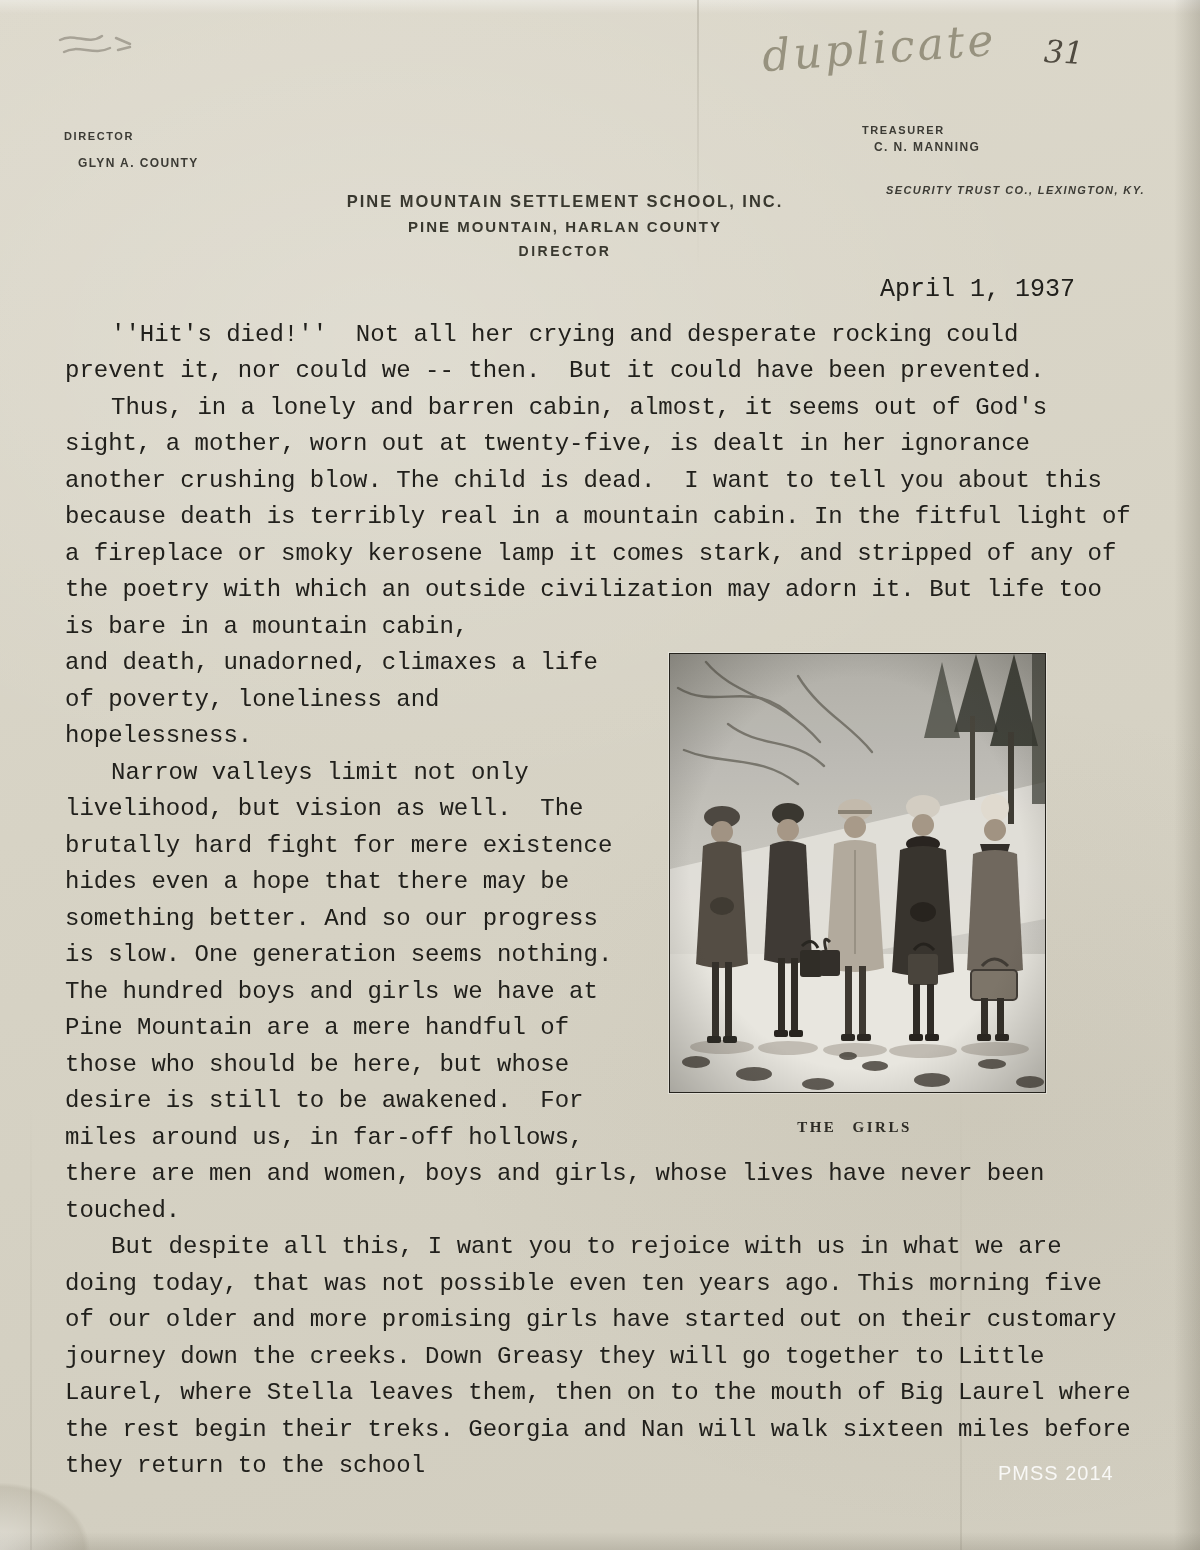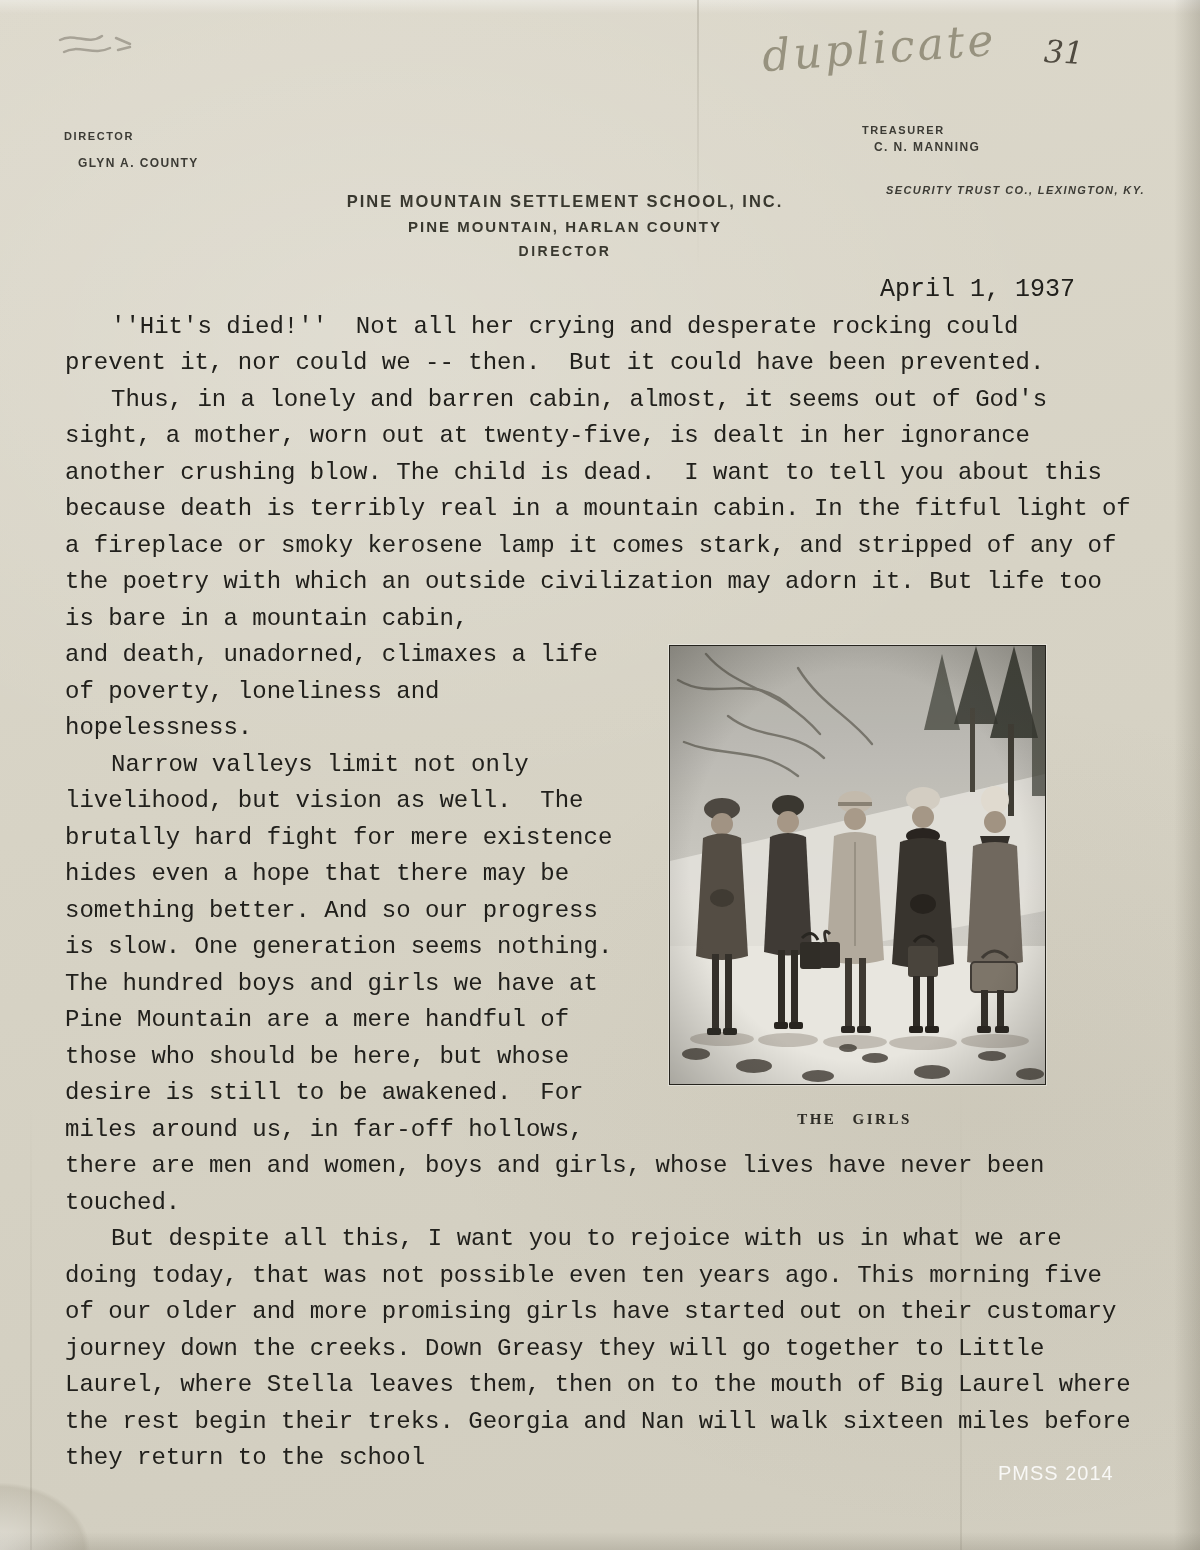--- a/index.html
+++ b/index.html
@@ -58,21 +58,21 @@
   .t-org   { left:886px; top:184px; font-size:11px;font-style:italic; }
   .school { position:absolute; left:0; right:70px; text-align:center; color:#39382f;
     font-family:"Liberation Sans","DejaVu Sans",sans-serif; font-weight:bold; }
   .school1 { top:192px; font-size:16.5px; letter-spacing:2px; }
   .school2 { top:218px; font-size:15px;   letter-spacing:2px; }
   .school3 { top:243px; font-size:14px;   letter-spacing:2.5px; }
 
   
   .body-wrap { position:absolute; left:65px; top:272px; width:1068px;
     font-size:24px; line-height:36.5px; color:#21201c; }
-  .date-line { text-align:right; padding-right:58px; font-size:25px; margin-bottom:0; }
+  .date-line { text-align:right; padding-right:58px; font-size:25px; margin-bottom:8px; }
   .salutation { margin-bottom:12px; font-size:25px; }
   .para { white-space:pre-wrap; text-indent:46px; }
   .para.no-indent { text-indent:0; }
 
   
   .photo-figure { float:right; width:377px; margin:8px 93px 4px 26px;padding-left:6px; }
   .photo { width:377px; height:440px; border:1px solid #26241e; background:#c9c8c2;
     box-shadow:0 0 0 1px rgba(255,255,255,.35); }
   .photo svg { display:block; }
   .photo-caption { margin-top:16px; text-align:center;

